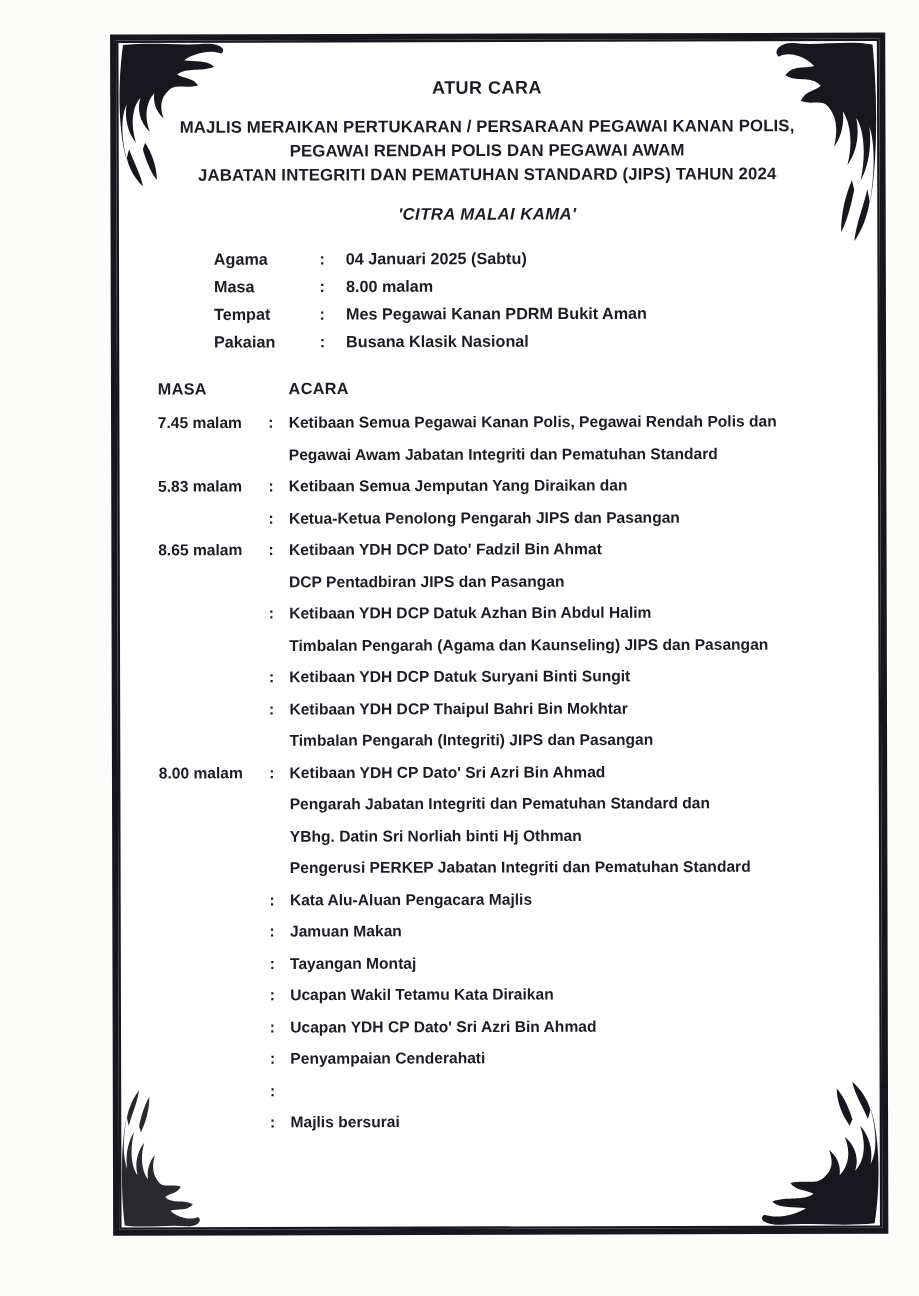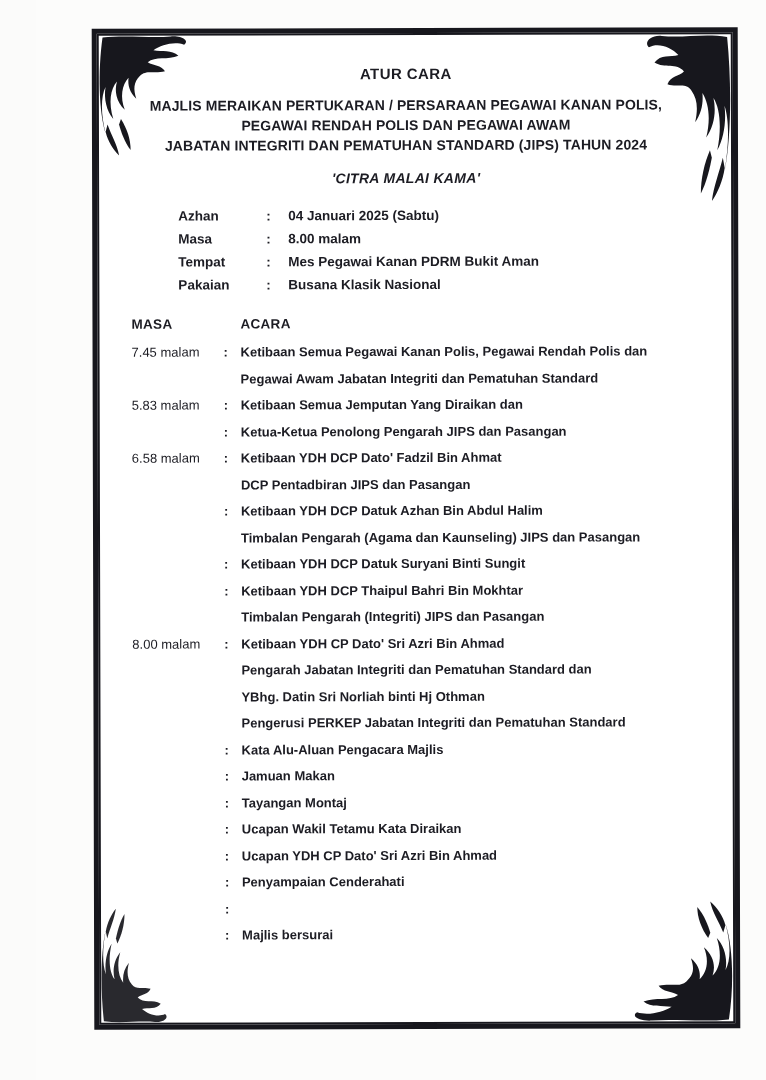--- a/index.html
+++ b/index.html
@@ -45,21 +45,21 @@
   .dlabel { width: 88px; flex: none; }
   .dcolon { width: 22px; flex: none; }
   .dvalue { flex: 1; }
 
   .schedule-head { margin-top: 20px; margin-left: 32px; display: flex; font-size: 13.5px; letter-spacing: .3px; }
   .sh-masa { width: 109px; flex: none; }
   .sh-acara { flex: 1; }
 
   .schedule { margin-top: 8px; margin-left: 32px; font-size: 13px; line-height: 26.5px; }
   .srow { display: flex; }
-  .stime { width: 92px; flex: none; font-weight: 400; }
+  .stime { width: 92px; flex: none; font-weight: 700; }
   .scolon { width: 17px; flex: none; }
   .stext { flex: 1; white-space: nowrap; }
 </style>
 </head>
 <body>
 
 <svg width="0" height="0" style="position:absolute">
   <symbol id="flourish" viewBox="0 0 100 140" preserveAspectRatio="none">
     <path fill="#17171d" d="M5,3 C30,0 55,4 76,2 C88,1 96,7 90,11 C80,7 66,11 58,17
       C67,19 77,16 84,23 C73,28 60,23 52,30 C58,34 66,33 70,40 C59,43 50,38 44,45
@@ -102,21 +102,21 @@
         <div class="title">
           <div>MAJLIS MERAIKAN PERTUKARAN / PERSARAAN PEGAWAI KANAN POLIS,</div>
           <div>PEGAWAI RENDAH POLIS DAN PEGAWAI AWAM</div>
           <div>JABATAN INTEGRITI DAN PEMATUHAN STANDARD (JIPS) TAHUN 2024</div>
         </div>
 
         <div class="theme">'CITRA MALAI KAMA'</div>
 
         <div class="details" id="details-mount">
   <div class="detail-row">
-    <span class="dlabel">Azhan</span>
+    <span class="dlabel">Agama</span>
     <span class="dcolon">:</span>
     <span class="dvalue">04 Januari 2025 (Sabtu)</span>
   </div>
 
   <div class="detail-row">
     <span class="dlabel">Masa</span>
     <span class="dcolon">:</span>
     <span class="dvalue">8.00 malam</span>
   </div>
 
@@ -157,21 +157,21 @@
     <span class="stext">Ketibaan Semua Jemputan Yang Diraikan dan</span>
   </div>
 
   <div class="srow">
     <span class="stime"></span>
     <span class="scolon">:</span>
     <span class="stext">Ketua-Ketua Penolong Pengarah JIPS dan Pasangan</span>
   </div>
 
   <div class="srow">
-    <span class="stime">6.58 malam</span>
+    <span class="stime">8.65 malam</span>
     <span class="scolon">:</span>
     <span class="stext">Ketibaan YDH DCP Dato' Fadzil Bin Ahmat</span>
   </div>
 
   <div class="srow">
     <span class="stime"></span>
     <span class="scolon"></span>
     <span class="stext">DCP Pentadbiran JIPS dan Pasangan</span>
   </div>
 

